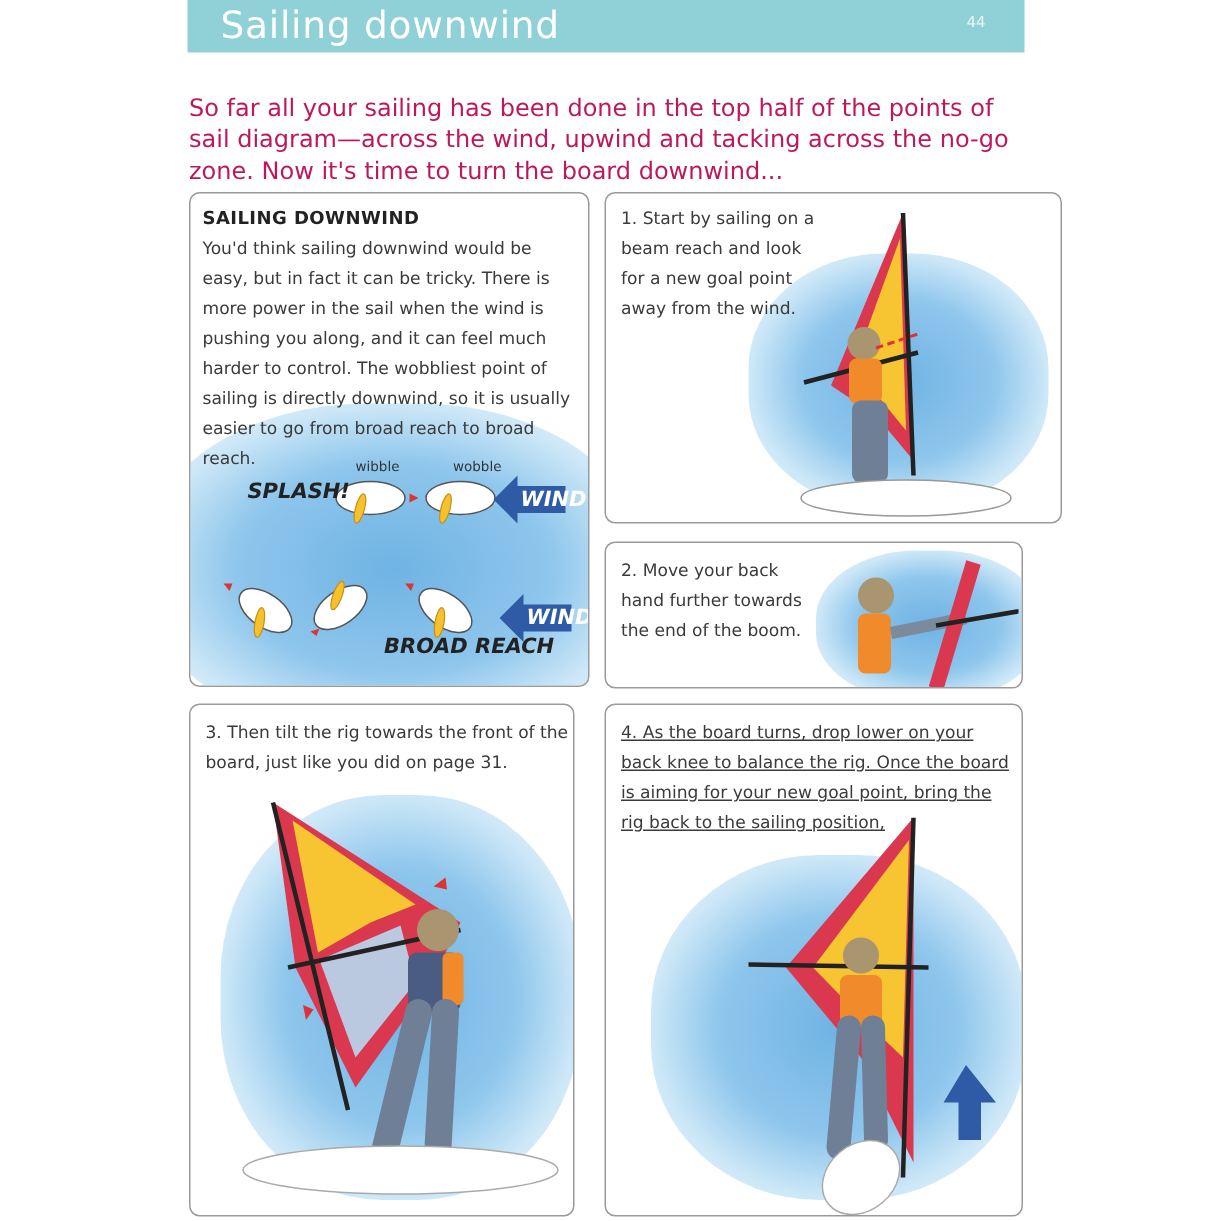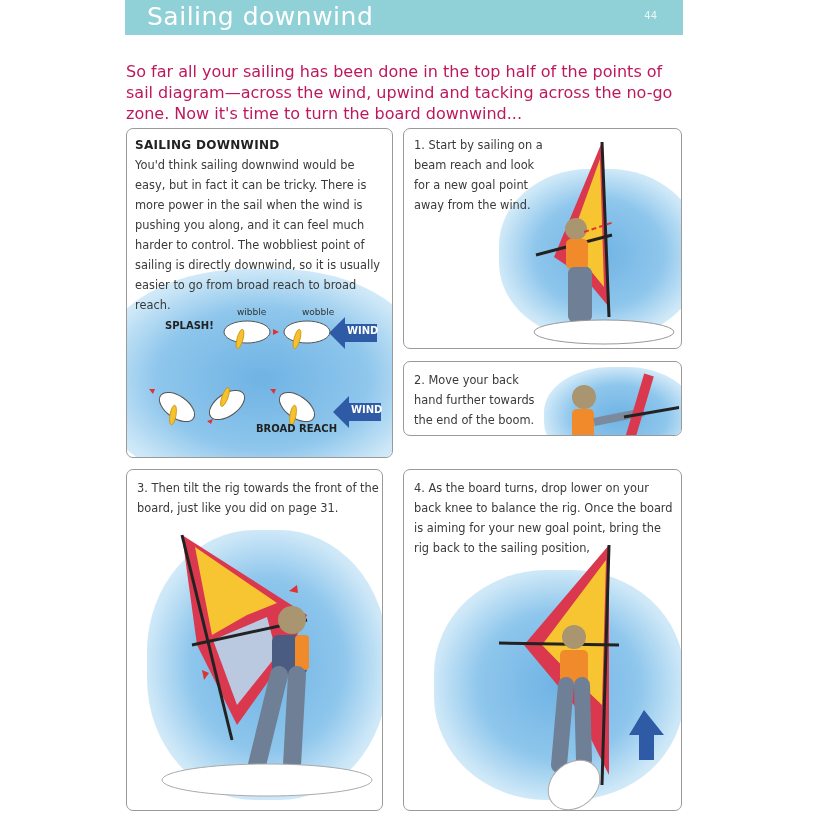--- a/index.html
+++ b/index.html
@@ -3,29 +3,29 @@
 <meta charset="utf-8">
 <style>
   html,body{margin:0;padding:0;background:#ffffff;}
   body{width:814px;height:814px;position:relative;overflow:hidden;font-family:"DejaVu Sans",sans-serif;color:#333;}
   .header{position:absolute;left:125px;top:0;width:558px;height:35px;background:#8fd1d6;}
   .header .title{position:absolute;left:22px;top:2px;font-size:25px;color:#ffffff;letter-spacing:0.5px;font-family:"DejaVu Sans",sans-serif;font-weight:normal;}
   .header .pnum{position:absolute;right:26px;top:10px;font-size:10px;color:#e9f7f8;}
   .intro{position:absolute;left:126px;top:61px;width:560px;font-size:16px;line-height:21px;color:#be185d;}
   .panel{position:absolute;border:1.5px solid #9a9a9a;border-radius:7px;background:#fff;overflow:hidden;box-sizing:border-box;}
   .p0{left:126px;top:128px;width:267px;height:330px;}
-  .p1{left:403px;top:128px;width:279px;height:221px;}
-  .p2{left:403px;top:361px;width:279px;height:75px;}
+  .p1{left:403px;top:128px;width:305px;height:221px;}
+  .p2{left:403px;top:361px;width:279px;height:98px;}
   .p3{left:126px;top:469px;width:257px;height:342px;}
   .p4{left:403px;top:469px;width:279px;height:342px;}
   .ptext{position:absolute;font-size:11.4px;line-height:20px;color:#3a3a3a;z-index:3;}
   .phead{font-weight:bold;font-size:12px;letter-spacing:0.3px;color:#222;}
   .bold{font-weight:bold;color:#222;}
   .wash{position:absolute;border-radius:45%;background:radial-gradient(ellipse at center,#6fb3e4 0%,#8ec6ec 45%,rgba(170,215,242,0.6) 70%,rgba(255,255,255,0) 100%);z-index:0;}
-  .lbl{position:absolute;font-size:10px;font-weight:bold;color:#222;z-index:4;}
+  .lbl{position:absolute;font-size:14px;font-weight:bold;color:#222;z-index:4;font-style:italic;}
   .small{position:absolute;font-size:9px;color:#333;z-index:4;text-align:center;}
   svg{position:absolute;z-index:2;}
 </style>
 </head>
 <body>
 
 <div class="header">
   <div class="title">Sailing downwind</div>
   <div class="pnum">44</div>
 </div>
@@ -115,21 +115,21 @@
     <rect x="138" y="110" width="14" height="35" rx="4" fill="#f08a2a"></rect>
     <path d="M122 150 L100 240 M140 150 L135 240" stroke="#6f7f95" stroke-width="18" stroke-linecap="round"></path>
     <ellipse cx="110" cy="255" rx="105" ry="16" fill="#fff" stroke="#aaa"></ellipse>
     <path d="M140 60 l-8 6 l9 2 z" fill="#d33"></path>
     <path d="M45 145 l2 10 l5 -7 z" fill="#d33"></path>
   </svg>
 </div>
 
 <div class="panel p4">
   <div class="wash" style="left:30px;top:100px;width:250px;height:230px;"></div>
-  <div class="ptext" style="left:10px;top:8px;width:262px;">
+  <div class="ptext" style="left:10px;top:8px;width:262px;text-decoration:underline;">
     <span>4. As the board turns, drop lower on your back knee to balance the rig. Once the board is aiming for your new goal point, bring the rig back to the sailing position,</span><br>
   </div>
   <svg style="left:80px;top:75px;" width="200" height="265" viewBox="0 0 200 265">
     <path d="M125 0 L40 100 L90 160 L125 230 Z" fill="#d9384e"></path>
     <path d="M122 15 L58 100 L95 138 L118 160 Z" fill="#f7c531"></path>
     <line x1="125" y1="0" x2="118" y2="240" stroke="#222" stroke-width="3"></line>
     <line x1="15" y1="98" x2="135" y2="100" stroke="#222" stroke-width="3"></line>
     <circle cx="90" cy="92" r="12" fill="#a99570"></circle>
     <rect x="76" y="105" width="28" height="35" rx="5" fill="#f08a2a"></rect>
     <path d="M82 140 L75 220 M98 140 L100 215" stroke="#6f7f95" stroke-width="16" stroke-linecap="round"></path>

